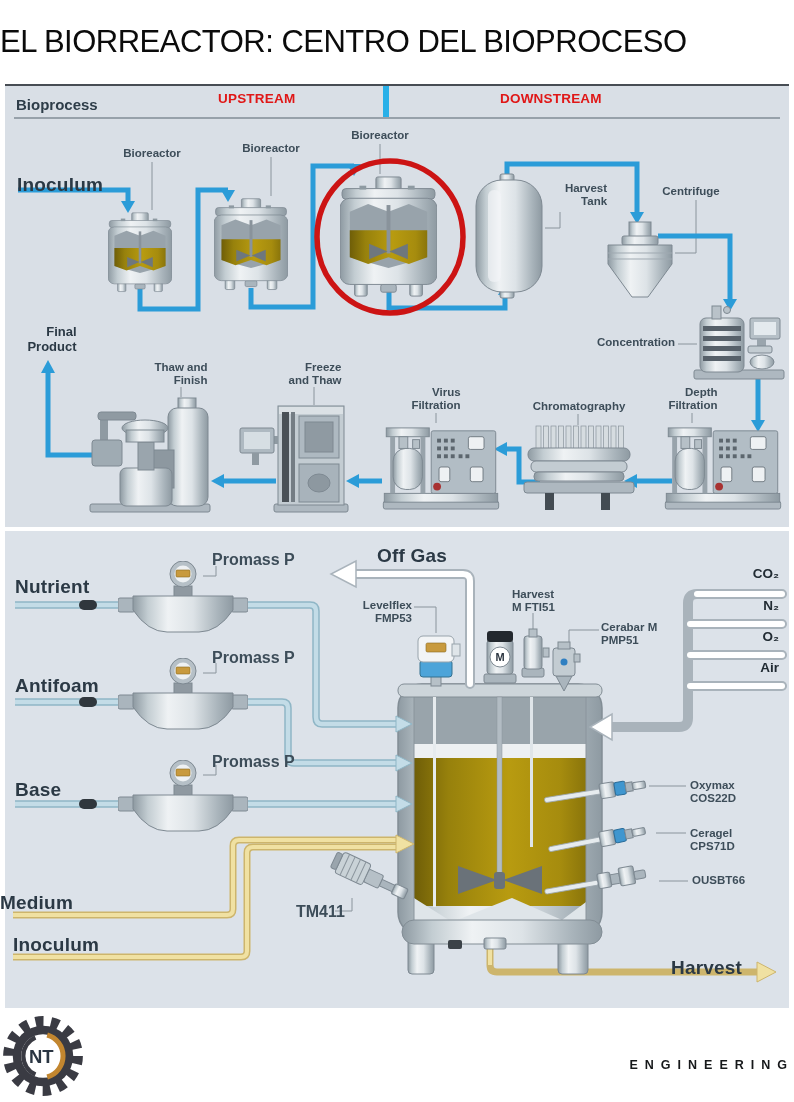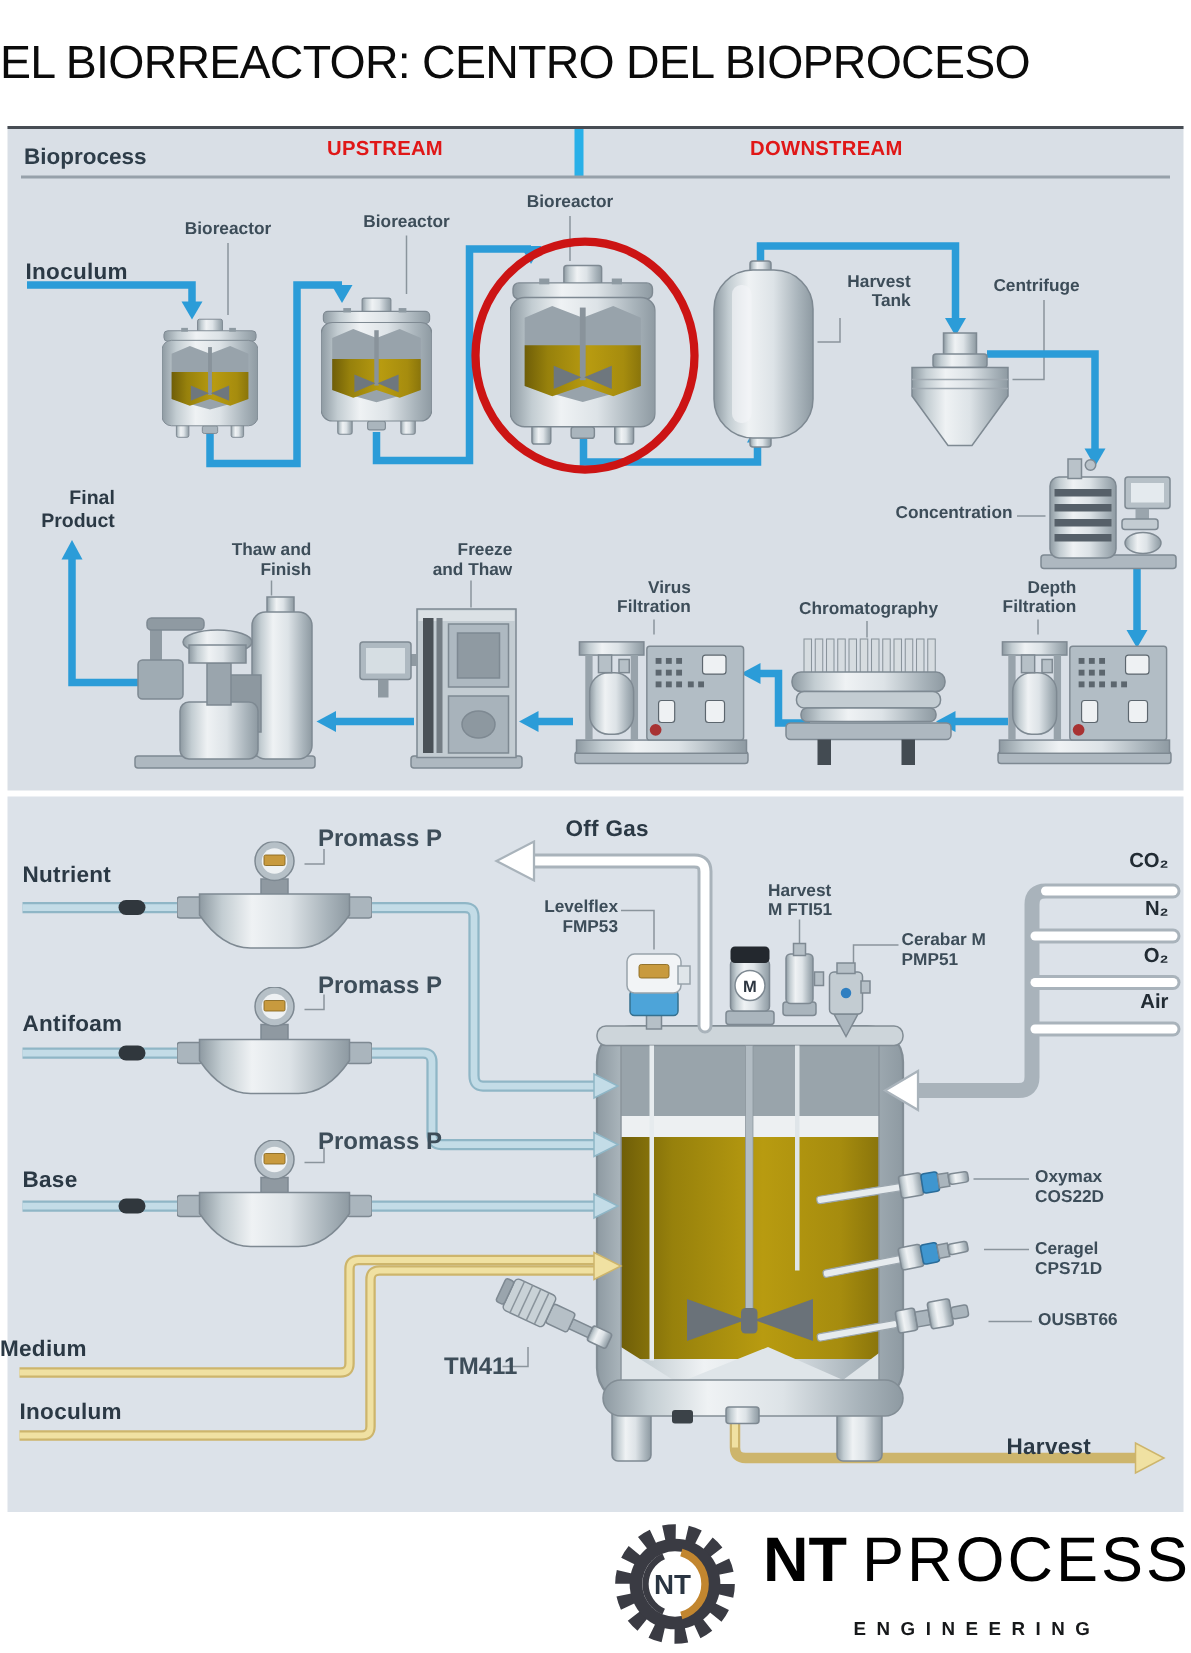--- a/index.html
+++ b/index.html
@@ -6,29 +6,29 @@
   html,body{width:794px;height:1102px}
   body{position:relative;background:#ffffff;font-family:"Liberation Sans",sans-serif;overflow:hidden}
   .panel{position:absolute;left:5px;width:784px;background:#d9dfe6}
   #panel-top{top:84px;height:443px;border-top:2px solid #474d54}
   #panel-bottom{top:531px;height:477px;background:#dce2e9}
   #diagram{position:absolute;left:0;top:0;width:794px;height:1102px}
   .title{position:absolute;top:24px;left:0;width:100%;text-align:left;font-size:31px;font-weight:400;letter-spacing:-.5px;color:#0b0b0b}
   .lbl{position:absolute;font-weight:bold;color:#3d4d59;font-size:11.5px;line-height:1.12;white-space:pre-line}
   .c{transform:translateX(-50%);text-align:right}
   .r{text-align:right}
-  .feed{font-size:15px;color:#2b3945;letter-spacing:.2px}
+  .feed{font-size:19px;color:#2b3945;letter-spacing:.2px}
   .final{font-size:13px;color:#2b3945}
   .small{font-size:16px}
   .gas{font-size:13.5px;color:#212b33}
   .hdr{font-size:15px;color:#2e3d49}
   .red{position:absolute;font-size:13.5px;font-weight:800;color:#e01717;letter-spacing:.2px}
   .divider{position:absolute;left:383px;top:86px;width:6px;height:32px;background:#29b0e8}
   .rule{position:absolute;left:14px;top:117px;width:766px;height:2px;background:#97a1aa}
-  .logo-wrap{position:absolute;top:1012px;left:0;width:100%;height:88px;display:flex;align-items:center;justify-content:flex-end;gap:16px}
+  .logo-wrap{position:absolute;top:1012px;left:0;width:100%;height:88px;display:flex;align-items:center;justify-content:space-between;gap:16px}
   .logo-text{display:flex;flex-direction:column;align-items:center}
   .brand-line{font-size:42px;line-height:1;color:#000;white-space:nowrap}
   .brand-bold{font-weight:800}
   .brand-light{font-weight:400;letter-spacing:2px;margin-left:10px}
   .brand-sub{font-size:12.5px;font-weight:600;letter-spacing:7px;color:#16181a;margin-top:18px}
 </style>
 </head>
 <body>
 
 <div class="title">EL BIORREACTOR: CENTRO DEL BIOPROCESO</div>
@@ -470,18 +470,15 @@
 <div class="logo-wrap">
   <svg width="86" height="84" viewBox="0 0 100 100">
     <circle cx="50" cy="50" r="41" fill="none" stroke="#3a3b43" stroke-width="13" stroke-dasharray="9.5 8.9"></circle>
     <circle cx="50" cy="50" r="36" fill="#3a3b43"></circle>
     <circle cx="50" cy="50" r="26" fill="#ffffff"></circle>
     <path d="M41,28 A24,24 0 0 0 41,72" fill="none" stroke="#3a3b43" stroke-width="5"></path>
     <path d="M55,25 A26,26 0 0 1 55,75" fill="none" stroke="#c2862f" stroke-width="6"></path>
     <text x="48" y="58" text-anchor="middle" font-size="22" font-weight="bold" fill="#2a3542" font-family="Liberation Sans, sans-serif">NT</text>
   </svg>
   <div class="logo-text">
-    <div class="brand-line">
-      <span class="brand-bold">NT</span><span class="brand-light">PROCESS</span>
-    </div>
     <div class="brand-sub">ENGINEERING</div>
   </div>
 </div>
 
 </body></html>

